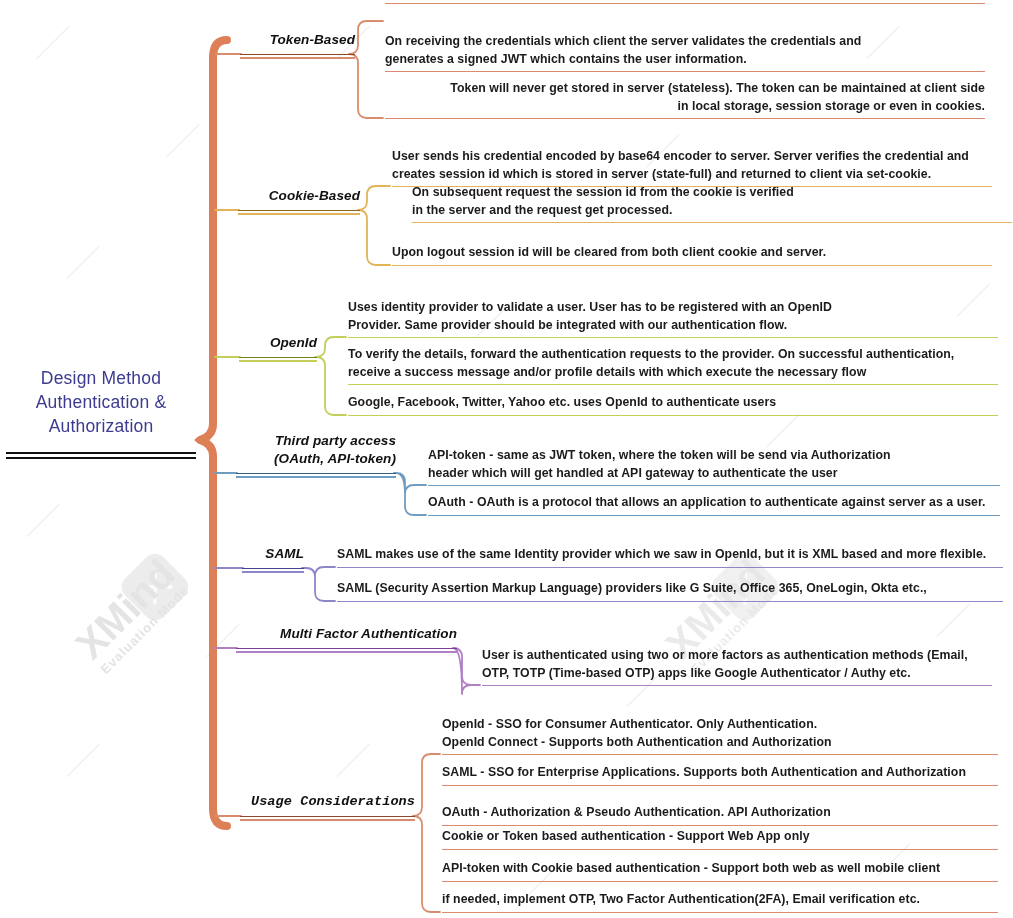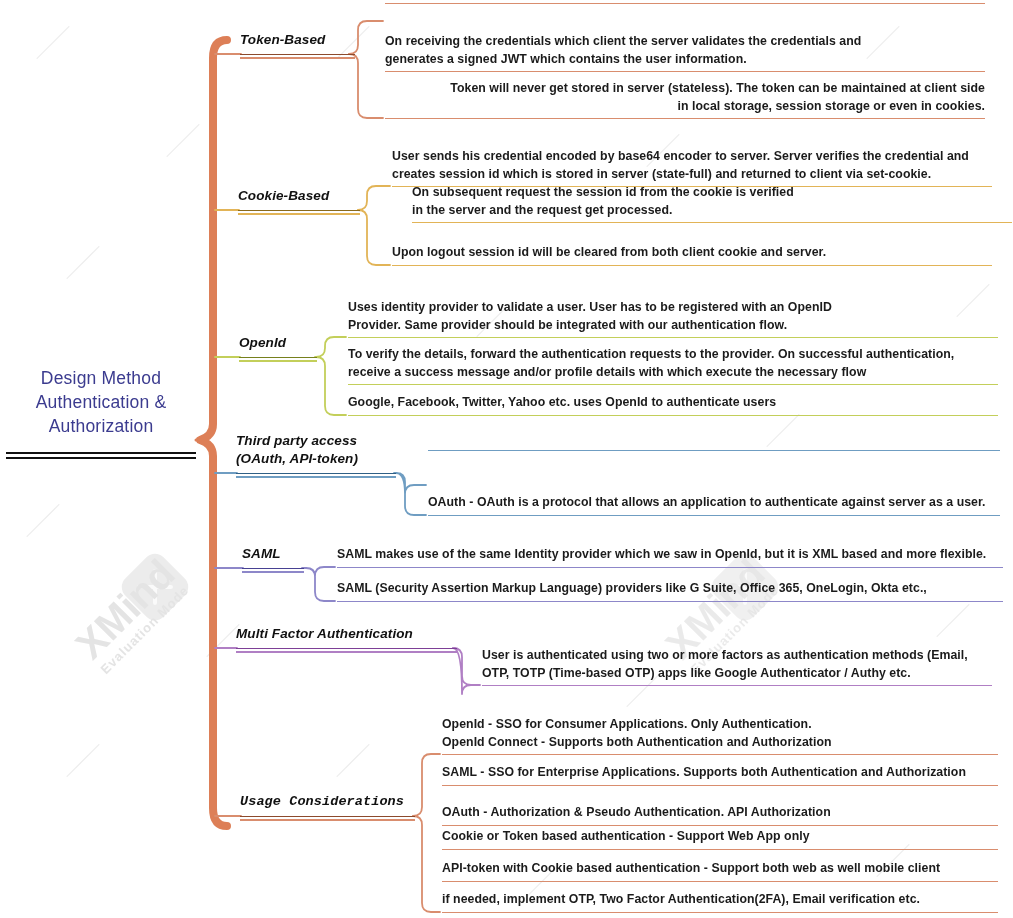--- a/index.html
+++ b/index.html
@@ -79,21 +79,21 @@
     margin-top: 14px;
     width: 190px;
     height: 7px;
     border-top: 2.2px solid #111111;
     border-bottom: 2.2px solid #111111;
   }
 
   
   .branch-label {
     position: absolute;
-    text-align: left;
+    text-align: right;
   }
   .branch-label .bl-text {
     font-size: 13.5px;
     font-weight: bold;
     font-style: italic;
     color: #111111;
     line-height: 18px;
     white-space: pre-line;
     letter-spacing: 0.1px;
   }
@@ -269,41 +269,43 @@
       <div class="leaf" style="left: 348px; top: 346px; width: 650px;">
         <div class="leaf-text">To verify the details, forward the authentication requests to the provider. On successful authentication,
 receive a success message and/or profile details with which execute the necessary flow</div>
         <div class="leaf-rule" style="border-bottom-color: rgb(195, 207, 90);"></div>
       </div>
       <div class="leaf" style="left: 348px; top: 394px; width: 650px;">
         <div class="leaf-text">Google, Facebook, Twitter, Yahoo etc. uses OpenId to authenticate users</div>
         <div class="leaf-rule" style="border-bottom-color: rgb(195, 207, 90);"></div>
       </div>
       <div class="leaf" style="left: 428px; top: 447px; width: 572px;">
+        <div class="leaf-text">API-token - same as JWT token, where the token will be send via Authorization
+header which will get handled at API gateway to authenticate the user</div>
         <div class="leaf-rule" style="border-bottom-color: rgb(111, 157, 194);"></div>
       </div>
       <div class="leaf" style="left: 428px; top: 494px; width: 572px;">
         <div class="leaf-text">OAuth - OAuth is a protocol that allows an application to authenticate against server as a user.</div>
         <div class="leaf-rule" style="border-bottom-color: rgb(111, 157, 194);"></div>
       </div>
       <div class="leaf" style="left: 337px; top: 546px; width: 666px;">
         <div class="leaf-text">SAML makes use of the same Identity provider which we saw in OpenId, but it is XML based and more flexible.</div>
         <div class="leaf-rule" style="border-bottom-color: rgb(141, 135, 201);"></div>
       </div>
       <div class="leaf" style="left: 337px; top: 580px; width: 666px;">
         <div class="leaf-text">SAML (Security Assertion Markup Language) providers like G Suite, Office 365, OneLogin, Okta etc.,</div>
         <div class="leaf-rule" style="border-bottom-color: rgb(141, 135, 201);"></div>
       </div>
       <div class="leaf" style="left: 482px; top: 647px; width: 510px;">
         <div class="leaf-text">User is authenticated using two or more factors as authentication methods (Email,
 OTP, TOTP (Time-based OTP) apps like Google Authenticator / Authy etc.</div>
         <div class="leaf-rule" style="border-bottom-color: rgb(176, 127, 196);"></div>
       </div>
       <div class="leaf" style="left: 442px; top: 716px; width: 556px;">
-        <div class="leaf-text">OpenId - SSO for Consumer Applications. Only Authentication.
+        <div class="leaf-text">OpenId - SSO for Consumer Authenticator. Only Authentication.
 OpenId Connect - Supports both Authentication and Authorization</div>
         <div class="leaf-rule" style="border-bottom-color: rgb(217, 141, 110);"></div>
       </div>
       <div class="leaf" style="left: 442px; top: 764px; width: 556px;">
         <div class="leaf-text">SAML - SSO for Enterprise Applications. Supports both Authentication and Authorization</div>
         <div class="leaf-rule" style="border-bottom-color: rgb(217, 141, 110);"></div>
       </div>
       <div class="leaf" style="left: 442px; top: 796px; width: 556px; margin-top: 8px;">
         <div class="leaf-text">OAuth - Authorization &amp; Pseudo Authentication. API Authorization</div>
         <div class="leaf-rule" style="border-bottom-color: rgb(217, 141, 110);"></div>

